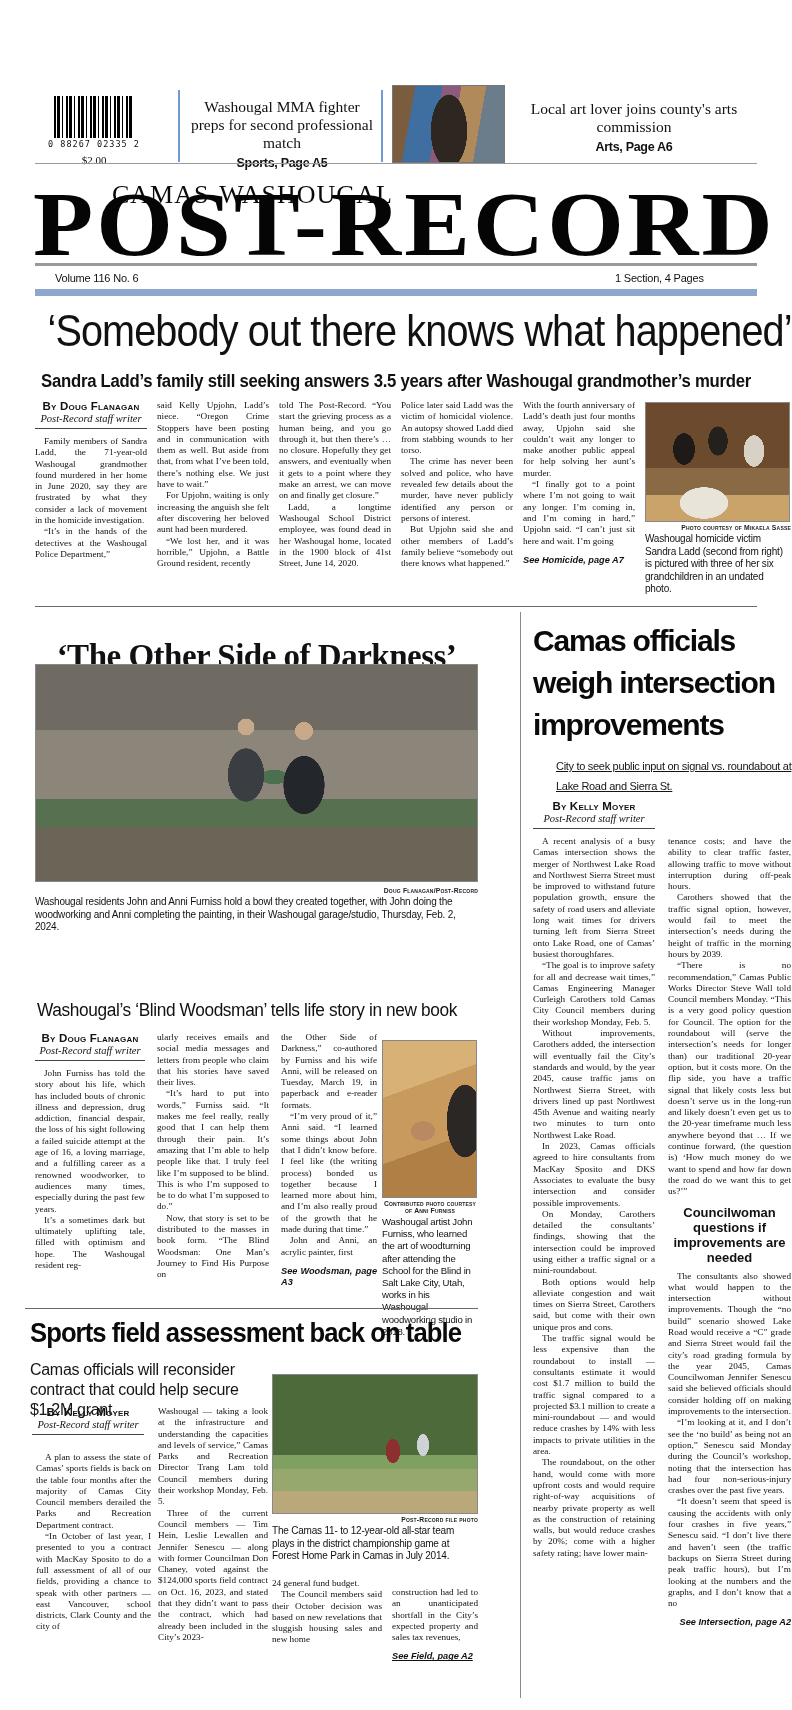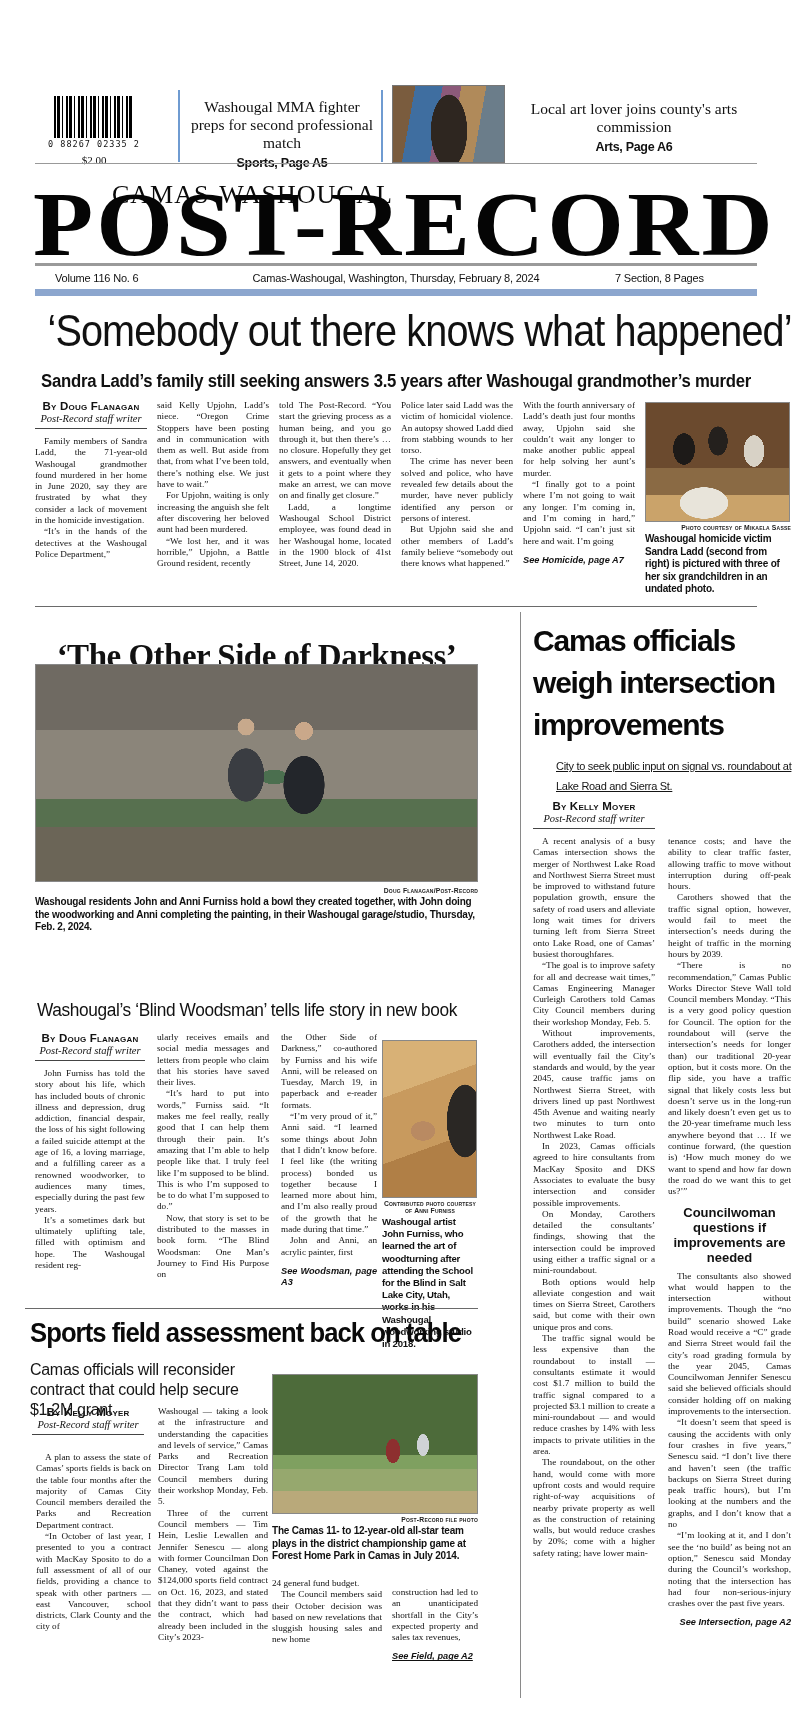--- a/index.html
+++ b/index.html
@@ -59,21 +59,21 @@
   
   .cols { display:flex; }
   .col { overflow:hidden; }
   .col p { font-size:9.2px; line-height:11.3px; text-align:justify; text-indent:9px; }
   .col p.cont { text-indent:0; }
   .byline-block { text-align:center; border-bottom:1px solid #444; padding-bottom:4px; margin-bottom:7px; }
   .byline { font-family:"Liberation Sans", sans-serif; font-variant:small-caps; font-weight:700; font-size:11.5px; letter-spacing:0.2px; }
   .byline-role { font-family:"Liberation Serif", serif; font-style:italic; font-size:10.5px; margin-top:1px; }
   .jumpline { font-family:"Liberation Sans", sans-serif; font-weight:700; font-style:italic; font-size:10.5px; text-align:center; margin-top:8px; text-indent:0 !important; }
   .credit { font-family:"Liberation Sans", sans-serif; font-variant:small-caps; font-weight:700; font-size:6.8px; letter-spacing:0.2px; color:#222; text-align:right; margin-top:2px; }
-  .caption { font-family:"Liberation Sans", sans-serif; font-weight:700; font-size:10px; line-height:12.6px; letter-spacing:-0.2px; margin-top:2px; }
+  .caption { font-family:"Liberation Sans", sans-serif; font-weight:400; font-size:10px; line-height:12.6px; letter-spacing:-0.2px; margin-top:2px; }
   .photo { border:1px solid #888; }
   .vline { width:1px; background:#8a8a8a; }
   .hrule { height:1px; background:#6a6a6a; }
   .crosshead { font-family:Liberation Sans, sans-serif; font-weight:700; font-size:13px; line-height:15px; text-align:center; margin:7px 4px 6px 4px; text-indent:0 !important; }
 </style>
 </head>
 <body>
 
 <div class="page">
 
@@ -99,22 +99,21 @@
     <div class="t-ref">Arts, Page A6</div>
   </div>
 
   <div class="abs toprule" style="left:35px; top:163px; width:722px;"></div>
 
   <div class="abs kicker" style="left:112px; top:168px;margin-top:12px;">CAMAS-WASHOUGAL</div>
   <div class="abs nameplate" style="left:33px; top:186px;">POST-RECORD</div>
   <div class="abs mastrule" style="left:35px; top:263px; width:722px;"></div>
 
   <div class="abs dateline" style="left:55px; top:272px;">Volume 116 No. 6</div>
-  <div class="abs dateline" style="left:0; top:272px; width:792px; text-align:center;">Camas-Washougal, Washington, Thursday, February 8, 2024</div>
-  <div class="abs dateline" style="left:615px; top:272px;">7 Section, 8 Pages</div>
+  <div class="abs dateline" style="left:615px; top:272px;">1 Section, 4 Pages</div>
 
   <div class="abs bluebar" style="left:35px; top:289px; width:722px;"></div>
 
   <div class="abs h1-main" style="left:0; top:305px;">‘Somebody out there knows what happened’</div>
   <div class="abs h1-sub" style="left:0; top:371px;">Sandra Ladd’s family still seeking answers 3.5 years after Washougal grandmother’s murder</div>
 
   <div class="abs cols" style="left:35px; top:400px; width:600px; height:206px; gap:10px;">
     <div class="col" style="width:112px; height:206px;">
       <div class="byline-block">
         <div class="byline">By Doug Flanagan</div>
@@ -224,22 +223,22 @@
       <p>Both options would help alleviate congestion and wait times on Sierra Street, Carothers said, but come with their own unique pros and cons.</p>
       <p>The traffic signal would be less expensive than the roundabout to install — consultants estimate it would cost $1.7 million to build the traffic signal compared to a projected $3.1 million to create a mini-roundabout — and would reduce crashes by 14% with less impacts to private utilities in the area.</p>
       <p>The roundabout, on the other hand, would come with more upfront costs and would require right-of-way acquisitions of nearby private property as well as the construction of retaining walls, but would reduce crashes by 20%; come with a higher safety rating; have lower main-</p>
     </div>
     <div class="col" style="width:123px; height:898px; padding-top:36px;">
       <p class="cont">tenance costs; and have the ability to clear traffic faster, allowing traffic to move without interruption during off-peak hours.</p>
       <p>Carothers showed that the traffic signal option, however, would fail to meet the intersection’s needs during the height of traffic in the morning hours by 2039.</p>
       <p>“There is no recommendation,” Camas Public Works Director Steve Wall told Council members Monday. “This is a very good policy question for Council. The option for the roundabout will (serve the intersection’s needs for longer than) our traditional 20-year option, but it costs more. On the flip side, you have a traffic signal that likely costs less but doesn’t serve us in the long-run and likely doesn’t even get us to the 20-year timeframe much less anywhere beyond that … If we continue forward, (the question is) ‘How much money do we want to spend and how far down the road do we want this to get us?’”</p>
       <div class="crosshead">Councilwoman questions if improvements are needed</div>
       <p>The consultants also showed what would happen to the intersection without improvements. Though the “no build” scenario showed Lake Road would receive a “C” grade and Sierra Street would fail the city’s road grading formula by the year 2045, Camas Councilwoman Jennifer Senescu said she believed officials should consider holding off on making improvements to the intersection.</p>
+      <p>“I’m looking at it, and I don’t see the ‘no build’ as being not an option,” Senescu said Monday during the Council’s workshop, noting that the intersection has had four non-serious-injury crashes over the past five years.</p>
       <p>“It doesn’t seem that speed is causing the accidents with only four crashes in five years,” Senescu said. “I don’t live there and haven’t seen (the traffic backups on Sierra Street during peak traffic hours), but I’m looking at the numbers and the graphs, and I don’t know that a no</p>
-      <p>“I’m looking at it, and I don’t see the ‘no build’ as being not an option,” Senescu said Monday during the Council’s workshop, noting that the intersection has had four non-serious-injury crashes over the past five years.</p>
       <p class="jumpline" style="text-align:right;">See Intersection, page A2</p>
     </div>
   </div>
 
   <div class="abs hrule" style="left:25px; top:1308px; width:453px;"></div>
 
   <div class="abs big-bold-head" style="left:30px; top:1318px; width:470px; font-size:27px; letter-spacing:-1px; transform:scaleX(0.95); transform-origin:left top; white-space:nowrap;">Sports field assessment back on table</div>
   <div class="abs deck" style="left:30px; top:1360px; width:245px; font-size:16px; line-height:20px;">Camas officials will reconsider contract that could help secure $1.2M grant</div>
 
   <div class="abs" style="left:32px; top:1406px; width:112px;">

